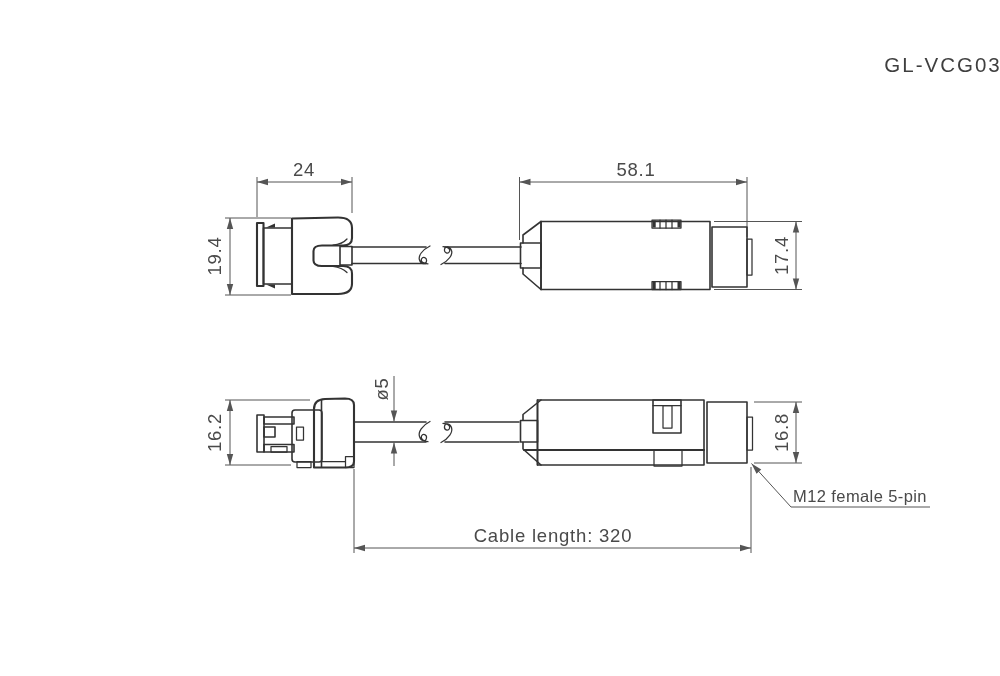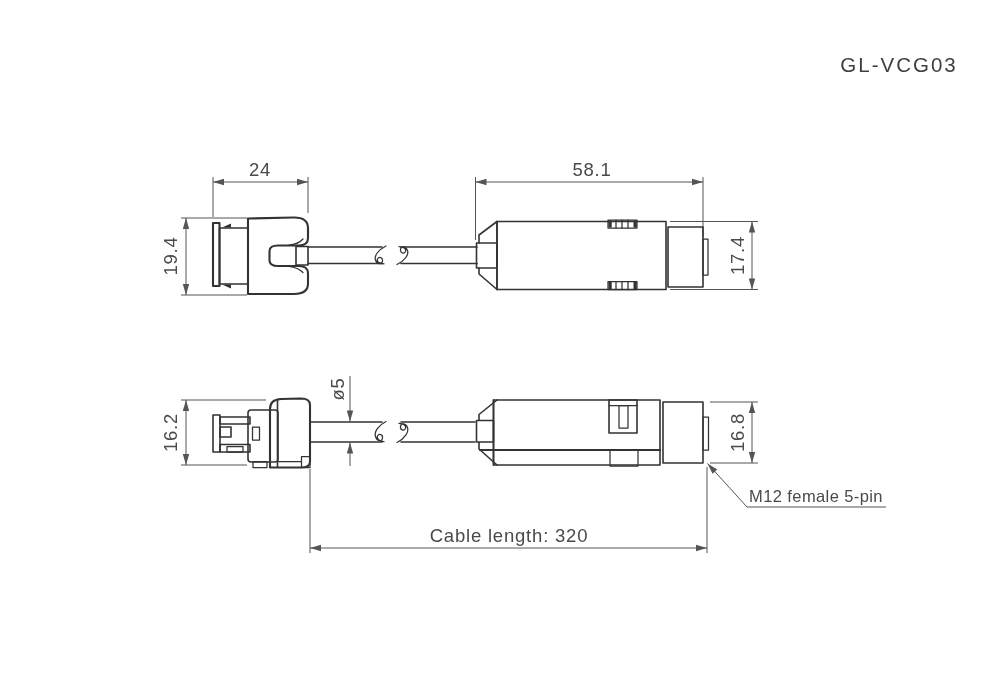--- a/index.html
+++ b/index.html
@@ -1,17 +1,17 @@
 <!DOCTYPE html>
 <html><head>
 <meta charset="utf-8">
 <style>
   html,body{margin:0;padding:0;background:#ffffff;}
   body{width:1000px;height:676px;overflow:hidden;}
-  .canvas{position:relative;width:900px;height:676px;background:#ffffff;}
+  .canvas{position:relative;width:900px;height:676px;background:#ffffff;margin-left:44px;}
   svg{display:block;}
   .p{stroke:#333333;fill:none;stroke-width:1.6;stroke-linecap:round;stroke-linejoin:round;}
   .p2{stroke-width:2.1;}
   .pt{stroke-width:1.25;}
   .d{stroke:#555555;fill:none;stroke-width:1;}
   .fillb{fill:#333333;stroke:none;}
   text{fill:#4a4a4a;font-family:"Liberation Sans",sans-serif;}
   .t{font-size:18.5px;letter-spacing:0.8px;}
   .ts{font-size:16.5px;letter-spacing:0.4px;}
   .ttl{font-size:20.5px;letter-spacing:2px;fill:#3f3f3f;}

